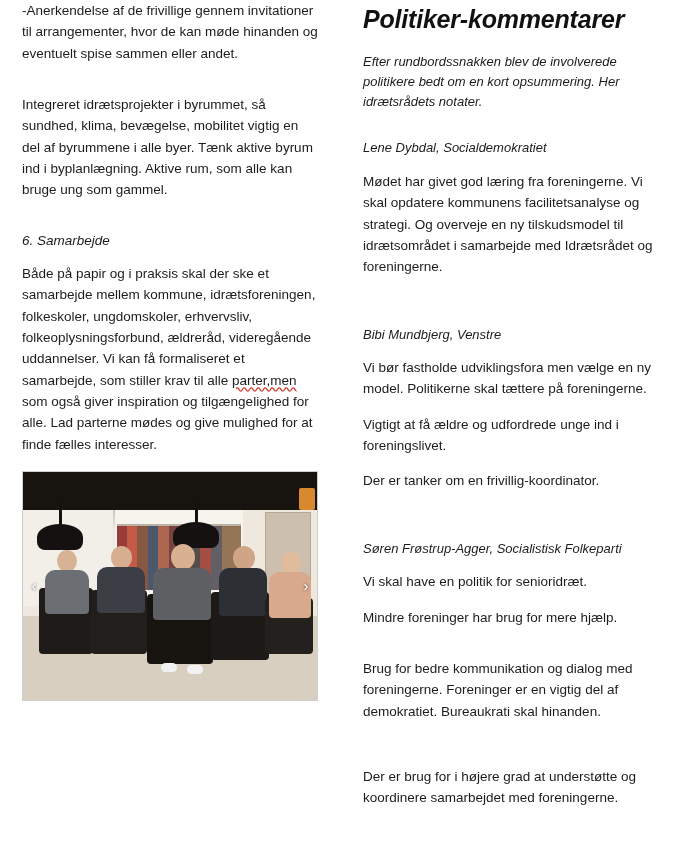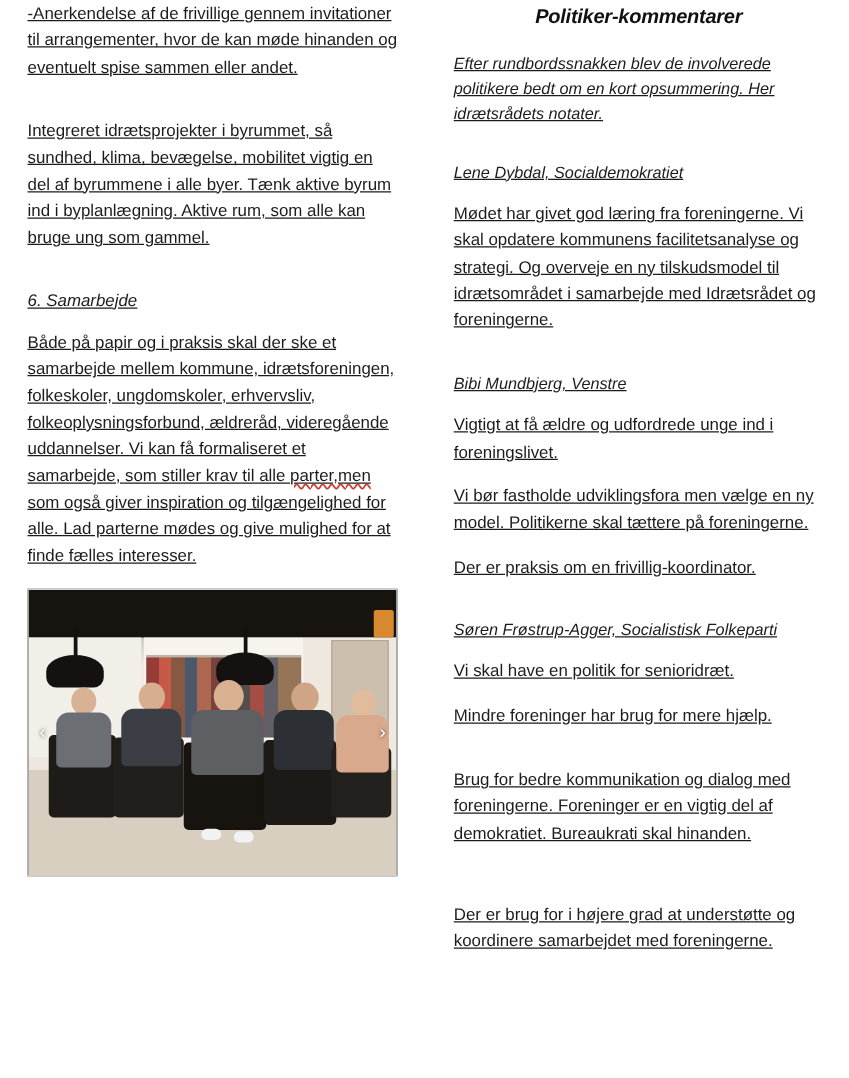--- a/index.html
+++ b/index.html
@@ -30,59 +30,57 @@
   }
   .col-right {
     left: 363px;
     width: 296px;
   }
   p {
     margin: 0 0 16px 0;
     font-size: 13.5px;
     line-height: 1.55;
     color: #1c1c1c;
-    text-decoration: underline;
   }
   .body-text {
     font-size: 13.5px;
     line-height: 1.58;
   }
   .heading-section {
     font-size: 13.5px;
     font-style: italic;
     font-weight: 400;
     margin: 0 0 12px 0;
     line-height: 1.5;
     color: #1c1c1c;
   }
   .spacer-lg { height: 22px; }
   .spacer-md { height: 14px; }
   .spacer-sm { height: 8px; }
 
   .main-title {
-    font-size: 16px;
+    font-size: 25px;
     font-style: italic;
     font-weight: 700;
     letter-spacing: -0.2px;
     margin: 4px 0 18px 0;
     line-height: 1.2;
     color: #111111;
-    text-align: center;
   }
   .lead {
     font-size: 13px;
     font-style: italic;
     line-height: 1.55;
     margin: 0 0 26px 0;
     color: #1c1c1c;
   }
   .speaker {
     font-size: 13px;
     font-style: italic;
-    margin: 0 0 13px 0;
+    margin: 17px 0 13px 0;
     line-height: 1.5;
     color: #1c1c1c;
   }
   .speaker-block { margin-bottom: 22px; }
   .speaker-block p.body-text { margin-bottom: 14px; }
   .speaker-block p.body-text:last-child { margin-bottom: 0; }
 
   .spellcheck {
     text-decoration: underline;
     text-decoration-style: wavy;
@@ -293,23 +291,23 @@
 
     <div class="speaker-block">
       <p class="speaker">Lene Dybdal, Socialdemokratiet</p>
       <p class="body-text">Mødet har givet god læring fra foreningerne. Vi skal opdatere kommunens facilitetsanalyse og strategi. Og overveje en ny tilskudsmodel til idrætsområdet i samarbejde med Idrætsrådet og foreningerne.</p>
     </div>
 
     <div class="spacer-sm"></div>
 
     <div class="speaker-block">
       <p class="speaker">Bibi Mundbjerg, Venstre</p>
+      <p class="body-text">Vi bør fastholde udviklingsfora men vælge en ny model. Politikerne skal tættere på foreningerne.</p>
       <p class="body-text">Vigtigt at få ældre og udfordrede unge ind i foreningslivet.</p>
-      <p class="body-text">Vi bør fastholde udviklingsfora men vælge en ny model. Politikerne skal tættere på foreningerne.</p>
-      <p class="body-text">Der er praksis om en frivillig-koordinator.</p>
+      <p class="body-text">Der er tanker om en frivillig-koordinator.</p>
     </div>
 
     <div class="spacer-sm"></div>
 
     <div class="speaker-block">
       <p class="speaker">Søren Frøstrup-Agger, Socialistisk Folkeparti</p>
       <p class="body-text">Vi skal have en politik for senioridræt.</p>
       <p class="body-text">Mindre foreninger har brug for mere hjælp.</p>
     </div>
 

